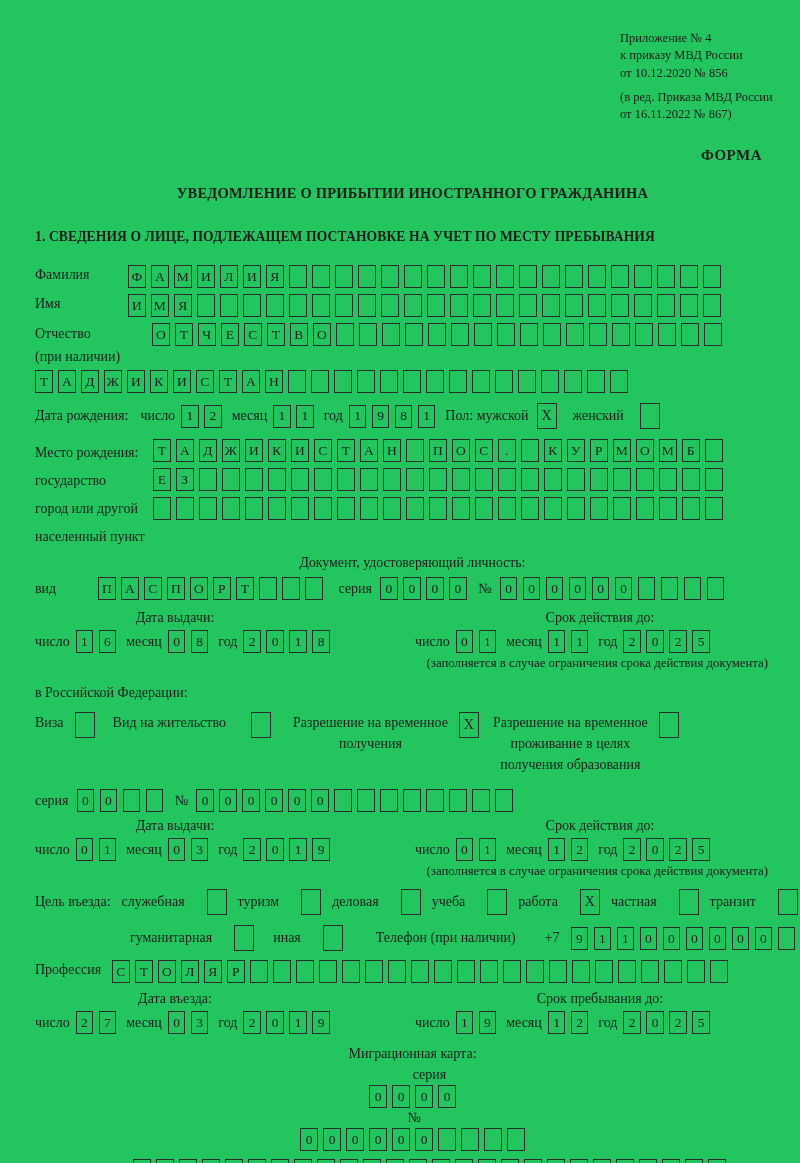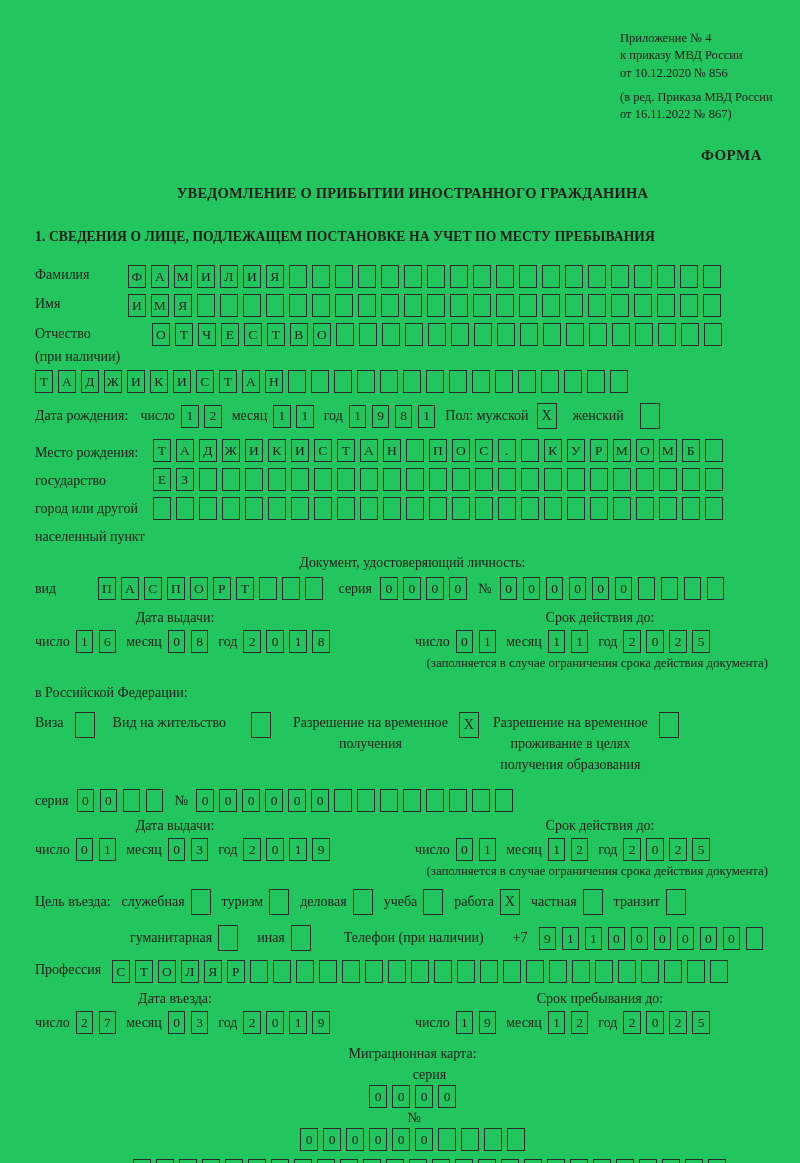--- a/index.html
+++ b/index.html
@@ -37,21 +37,21 @@
   .dhrow { display:flex; margin-top:10px; }
   .dh { text-align:center; font-size:14px; }
   .dh-l { width:280px; flex:none; }
   .dh-r { width:330px; margin-left:120px; flex:none; }
   .note { text-align:right; font-size:12.8px; margin-top:3px; padding-right:22px; }
   .intro { margin-top:10px; line-height:1.65; }
   .opts { margin-top:8px; align-items:flex-start; }
   .opt { display:flex; align-items:flex-start; gap:11px; }
   .opt-lbl { text-align:center; line-height:1.5; }
   .purpose-row { display:flex; align-items:center; gap:11px; margin-top:10px; flex-wrap:nowrap; }
-  .purpose { display:flex; align-items:center; gap:6px; }
+  .purpose { display:flex; align-items:center; gap:22px; }
 </style>
 </head>
 <body>
 
 <div class="page">
 
   <div class="appendix">
     <div>Приложение № 4</div>
     <div>к приказу МВД России</div>
     <div>от 10.12.2020 № 856</div>

